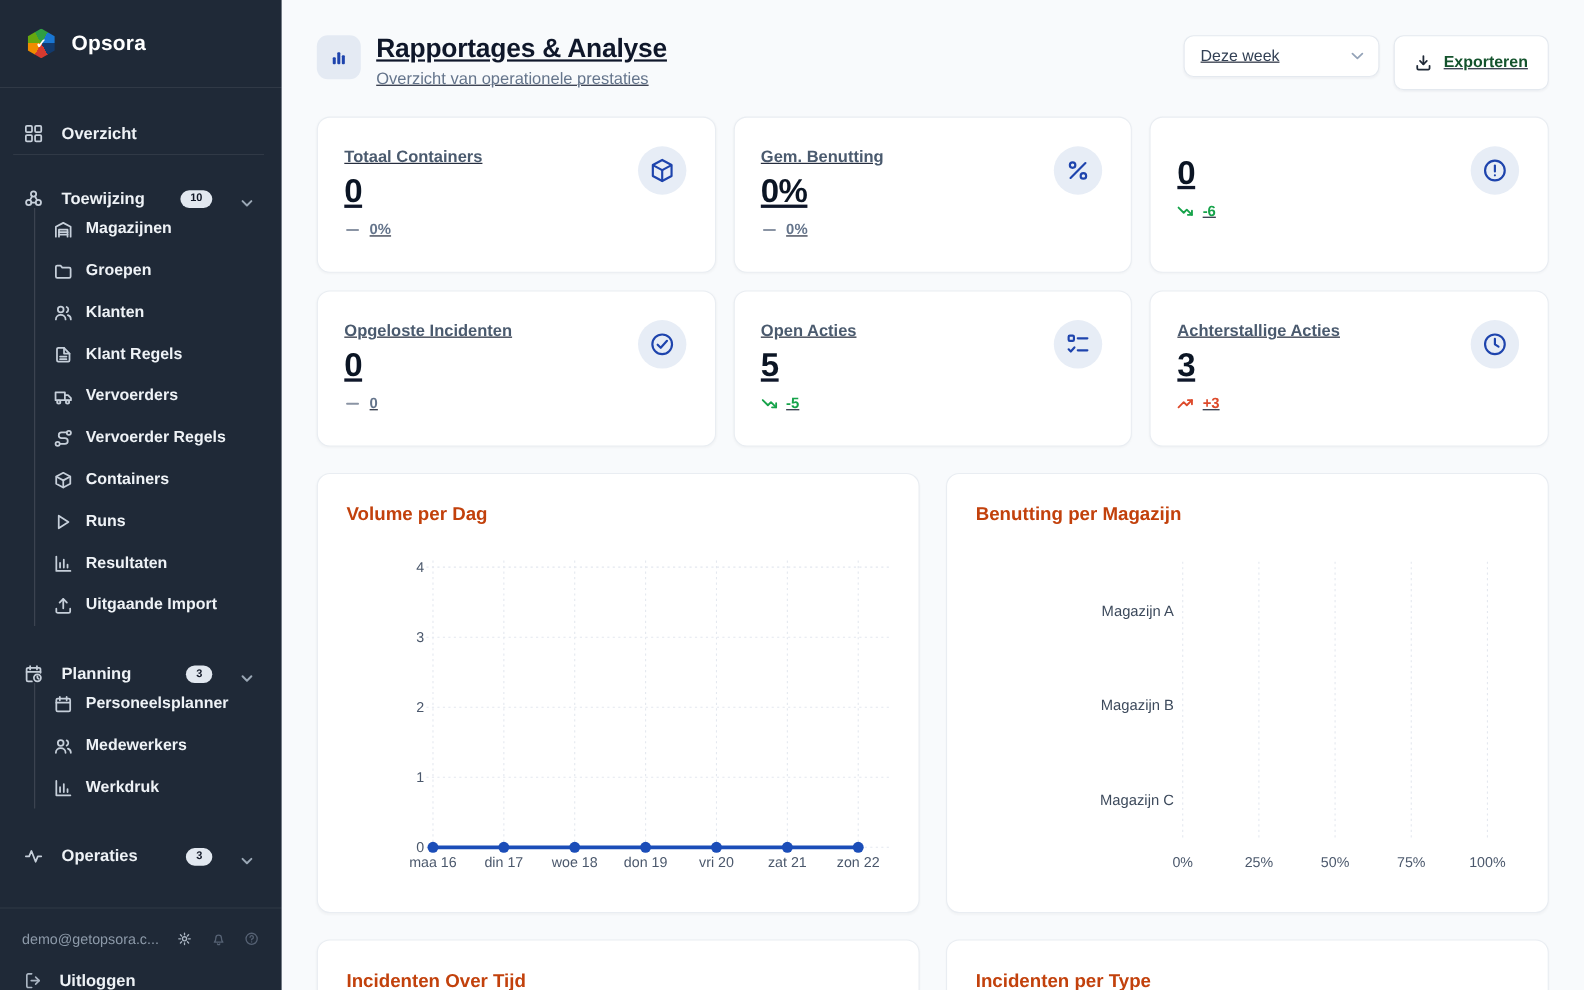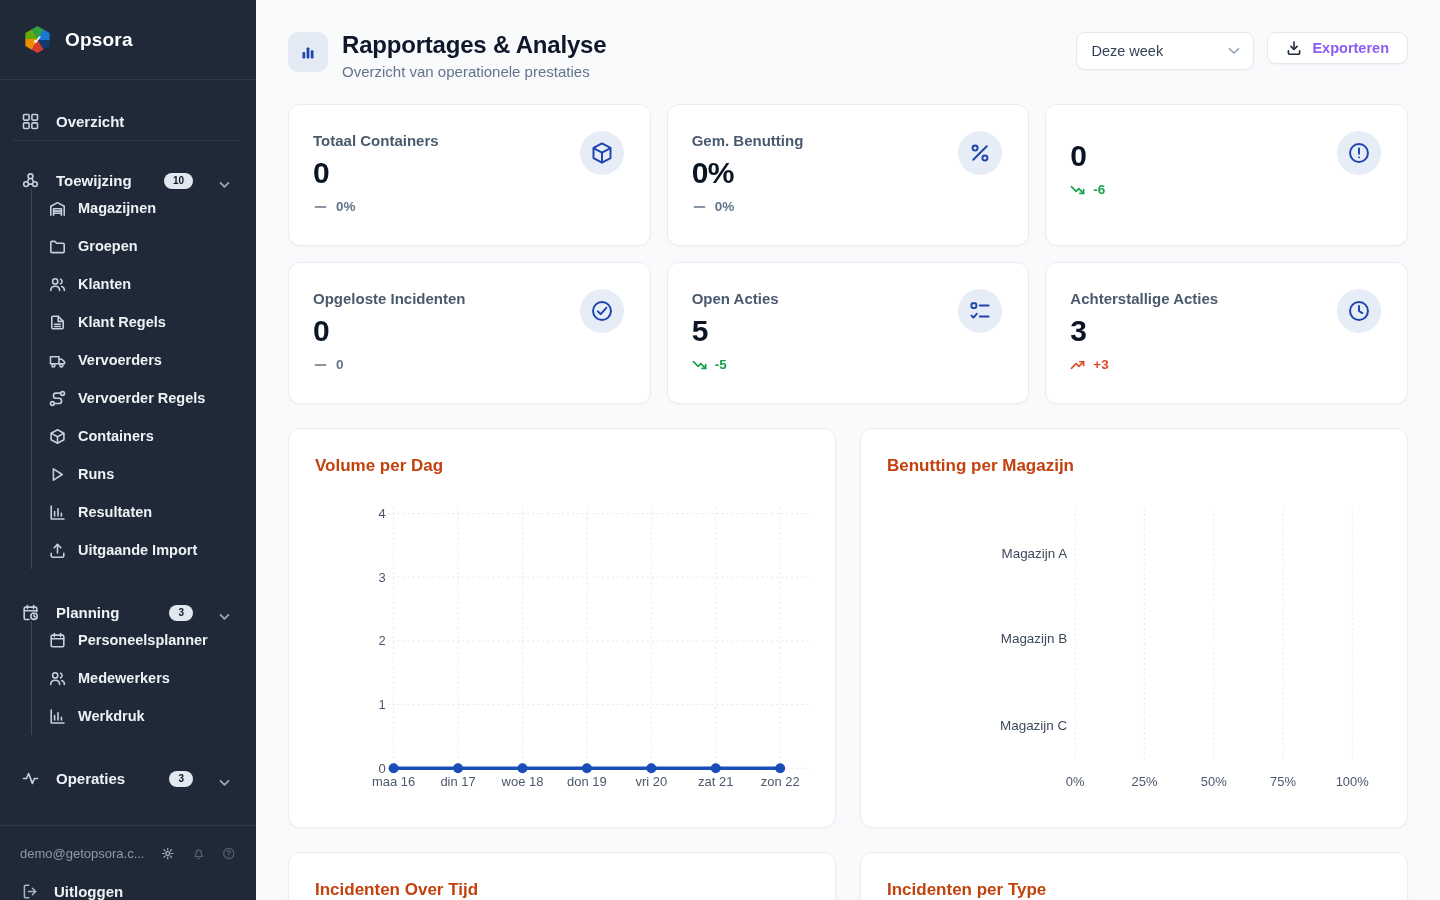--- a/index.html
+++ b/index.html
@@ -28,29 +28,29 @@
 
   .sidebar-footer { border-top:1px solid rgba(255,255,255,.08); padding:19px 20px 0 20px; }
   .account-row { display:flex; align-items:center; gap:17px; }
   .account-email { color:#8d9aa9; font-size:13px; white-space:nowrap; overflow:hidden; flex:0 0 auto; }
   .foot-ic { width:17px; height:17px; fill:none; stroke-width:1.5; stroke-linecap:round; stroke-linejoin:round; cursor:pointer; }
   .ic-bright { stroke:#aab5c2; }
   .ic-dim { stroke:#566274; }
   .logout-row { display:flex; align-items:center; gap:15px; margin-top:21px; font-size:15px; font-weight:600; color:#eef2f6; cursor:pointer; padding-left:2px; }
 
   
-  .main { flex:1; padding:32px; overflow:hidden; }
+  .main { flex:1; padding:32px; overflow:hidden;text-decoration:underline; }
   .header { display:flex; justify-content:space-between; align-items:flex-start; }
   .header-left { display:flex; gap:14px; align-items:flex-start; }
   .header-icon { width:40px; height:40px; border-radius:10px; background:#e4eaf3; display:flex; align-items:center; justify-content:center; }
   .page-title { font-size:24px; font-weight:800; color:#0f172a; line-height:1.1; letter-spacing:-.2px; }
   .page-subtitle { font-size:15px; color:#64748b; margin-top:5px; }
   .controls { display:flex; gap:13px; }
   .select { width:178px; height:38px; background:#fff; border:1px solid #e4e9ef; border-radius:9px; display:flex; align-items:center; justify-content:space-between; padding:0 13px 0 14px; font-size:14.5px; color:#334155; box-shadow:0 1px 2px rgba(16,24,40,.04); cursor:pointer; }
-  .btn { height:32px; background:#fff; border:1px solid #e4e9ef; border-radius:9px; display:flex; align-items:center; gap:10px; padding:0 18px; font-size:14.5px; font-weight:600; color:#8b5cf6; box-shadow:0 1px 2px rgba(16,24,40,.04); cursor:pointer; }
+  .btn { height:50px; background:#fff; border:1px solid #e4e9ef; border-radius:9px; display:flex; align-items:center; gap:10px; padding:0 18px; font-size:14.5px; font-weight:600; color:#14532d; box-shadow:0 1px 2px rgba(16,24,40,.04); cursor:pointer; }
 
   .card { background:#fff; border:1px solid #e9edf2; border-radius:12px; box-shadow:0 1px 2px rgba(16,24,40,.03); }
 
   .kpi-grid { display:grid; grid-template-columns:repeat(3,1fr); gap:16px; margin-top:24px; }
   .kpi { position:relative; height:142px; padding:27px 24px 0 24px; }
   .kpi-title { font-size:15px; font-weight:600; color:#4a5a6e; }
   .kpi-value { font-size:30px; font-weight:800; color:#0b1524; margin-top:7px; letter-spacing:-.5px; }
   .kpi-trend { display:flex; align-items:center; gap:8px; margin-top:9px; font-size:13.5px; font-weight:600; color:#64748b; }
   .kpi-trend svg { display:none; width:15px; height:12px; fill:none; stroke:currentColor; stroke-width:1.8; stroke-linecap:round; stroke-linejoin:round; }
   .trend-flat .t-flat { display:block; stroke:#8a94a4; }

